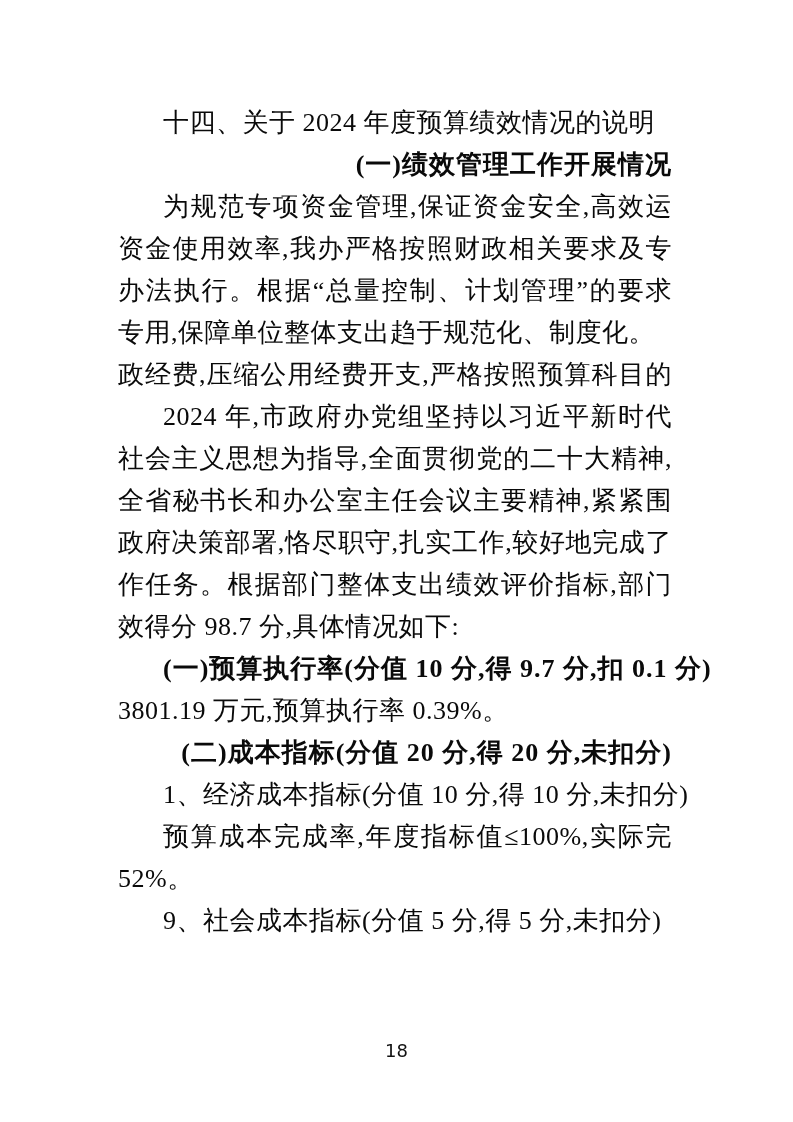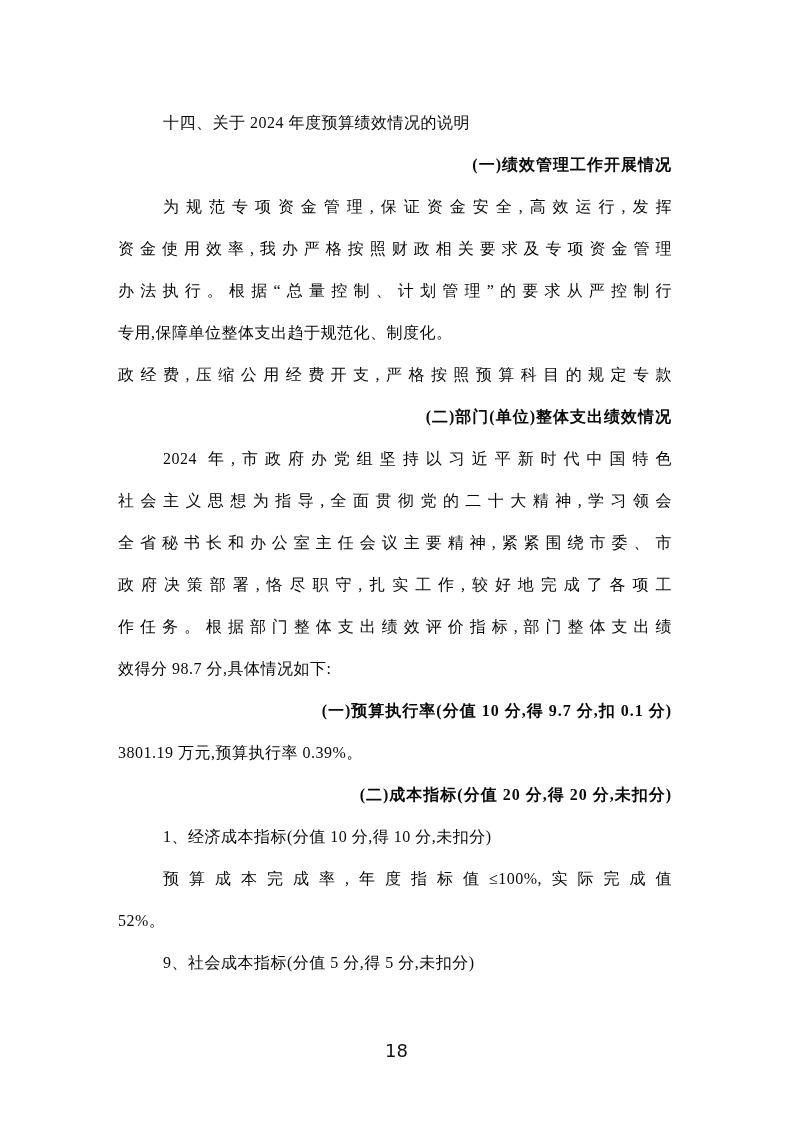--- a/index.html
+++ b/index.html
@@ -17,21 +17,21 @@
   }
   .content {
     position: absolute;
     left: 118px; top: 102px;
     width: 554px;
   }
   .para { margin: 0; padding: 0; }
   .line {
     height: 42px;
     line-height: 42px;
-    font-size: 16px;
+    font-size: 26px;
     letter-spacing: 0.5px;
     white-space: nowrap;
     overflow: visible;
   }
   .line.full {
     white-space: normal;
     text-align: justify;
     text-align-last: justify;
     overflow: hidden;
   }
@@ -62,23 +62,20 @@
     </div>
 
     <div class="para">
       <div class="line indent full">为规范专项资金管理,保证资金安全,高效运行,发挥</div>
       <div class="line full">资金使用效率,我办严格按照财政相关要求及专项资金管理</div>
       <div class="line full">办法执行。根据“总量控制、计划管理”的要求从严控制行</div>
       <div class="line">专用,保障单位整体支出趋于规范化、制度化。</div>
       <div class="line full">政经费,压缩公用经费开支,严格按照预算科目的规定专款</div>
     </div>
 
-    <div class="para">
-      <div class="line indent bold">(二)部门(单位)整体支出绩效情况</div>
-    </div>
 
     <div class="para">
       <div class="line indent full">2024 年,市政府办党组坚持以习近平新时代中国特色</div>
       <div class="line full">社会主义思想为指导,全面贯彻党的二十大精神,学习领会</div>
       <div class="line full">全省秘书长和办公室主任会议主要精神,紧紧围绕市委、市</div>
       <div class="line full">政府决策部署,恪尽职守,扎实工作,较好地完成了各项工</div>
       <div class="line full">作任务。根据部门整体支出绩效评价指标,部门整体支出绩</div>
       <div class="line">效得分 98.7 分,具体情况如下:</div>
     </div>
 

